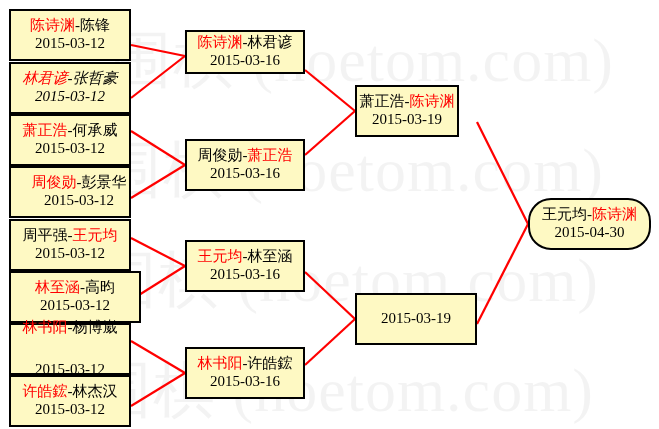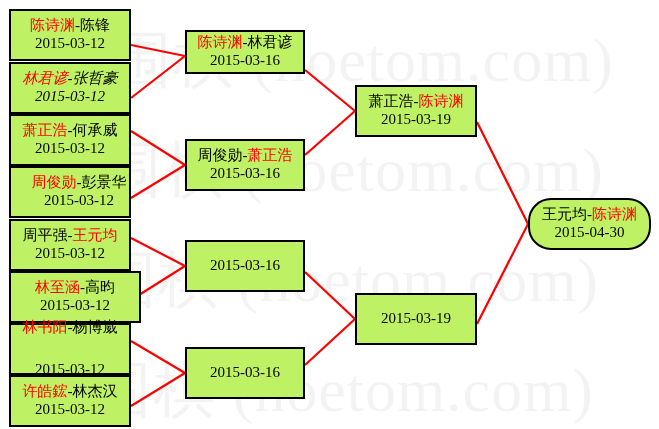--- a/index.html
+++ b/index.html
@@ -45,21 +45,21 @@
     position: absolute;
     left: 0;
     top: 0;
     z-index: 2;
   }
 
   .match-box {
     position: absolute;
     box-sizing: border-box;
     border: 2px solid #000000;
-    background: #bef264;
+    background: #fef9c3;
     z-index: 3;
     display: flex;
     flex-direction: column;
     align-items: center;
     justify-content: center;
     line-height: 1.18;
   }
   .mb-players {
     font-size: 15px;
     white-space: nowrap;
@@ -139,26 +139,28 @@
       </div>
       <div class="match-box" style="left: 185px; top: 30px; width: 120px; height: 44px;">
         <div class="mb-players"><span class="p-win">陈诗渊</span><span class="p-sep">-</span><span class="p-lose">林君谚</span></div>
         <div class="mb-date">2015-03-16</div>
       </div>
       <div class="match-box" style="left: 185px; top: 139px; width: 120px; height: 52px;">
         <div class="mb-players"><span class="p-lose">周俊勋</span><span class="p-sep">-</span><span class="p-win">萧正浩</span></div>
         <div class="mb-date">2015-03-16</div>
       </div>
       <div class="match-box" style="left: 185px; top: 240px; width: 120px; height: 52px;">
+        <div class="mb-players"><span class="p-win">王元均</span><span class="p-sep">-</span><span class="p-lose">林至涵</span></div>
         <div class="mb-date">2015-03-16</div>
       </div>
       <div class="match-box" style="left: 185px; top: 347px; width: 120px; height: 52px;">
+        <div class="mb-players"><span class="p-win">林书阳</span><span class="p-sep">-</span><span class="p-lose">许皓鋐</span></div>
         <div class="mb-date">2015-03-16</div>
       </div>
-      <div class="match-box" style="left: 355px; top: 85px; width: 122px; height: 52px;">
+      <div class="match-box" style="left: 355px; top: 85px; width: 104px; height: 52px;">
         <div class="mb-players"><span class="p-lose">萧正浩</span><span class="p-sep">-</span><span class="p-win">陈诗渊</span></div>
         <div class="mb-date">2015-03-19</div>
       </div>
       <div class="match-box" style="left: 355px; top: 293px; width: 122px; height: 52px;">
         <div class="mb-date">2015-03-19</div>
       </div>
       <div class="match-box" style="left: 528px; top: 198px; width: 123px; height: 52px; border-radius: 23px;">
         <div class="mb-players"><span class="p-lose">王元均</span><span class="p-sep">-</span><span class="p-win">陈诗渊</span></div>
         <div class="mb-date">2015-04-30</div>
       </div>

